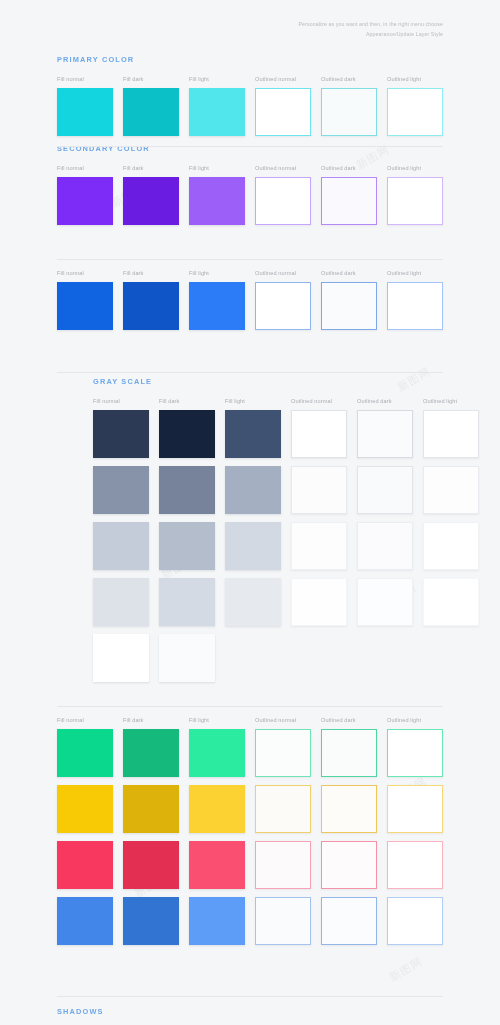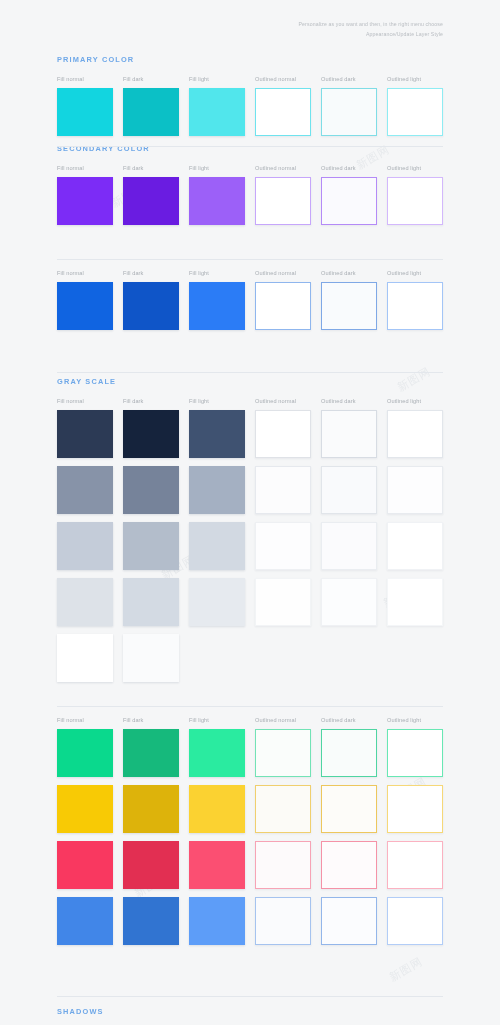--- a/index.html
+++ b/index.html
@@ -172,21 +172,21 @@
         </div>
         <div class="swatch-row">
           <div class="swatch fill" style="left: 0px; background: rgb(16, 100, 225);"></div>
           <div class="swatch fill" style="left: 66px; background: rgb(15, 85, 200);"></div>
           <div class="swatch fill" style="left: 132px; background: rgb(43, 124, 246);"></div>
           <div class="swatch outlined" style="left: 198px; border-color: rgb(143, 182, 238); background: rgb(255, 255, 255);"></div>
           <div class="swatch outlined" style="left: 264px; border-color: rgb(127, 168, 230); background: rgb(249, 251, 253);"></div>
           <div class="swatch outlined" style="left: 330px; border-color: rgb(163, 197, 247); background: rgb(255, 255, 255);"></div>
         </div>
       </div>
-      <div class="section" style="top: 377px;">
+      <div class="section" style="top: 377px; margin-left: 36px;">
         <div class="section-title">GRAY SCALE</div>
         <div class="col-labels">
           <div class="col-label" style="left: 0px;">Fill normal</div>
           <div class="col-label" style="left: 66px;">Fill dark</div>
           <div class="col-label" style="left: 132px;">Fill light</div>
           <div class="col-label" style="left: 198px;">Outlined normal</div>
           <div class="col-label" style="left: 264px;">Outlined dark</div>
           <div class="col-label" style="left: 330px;">Outlined light</div>
         </div>
         <div class="swatch-row">

